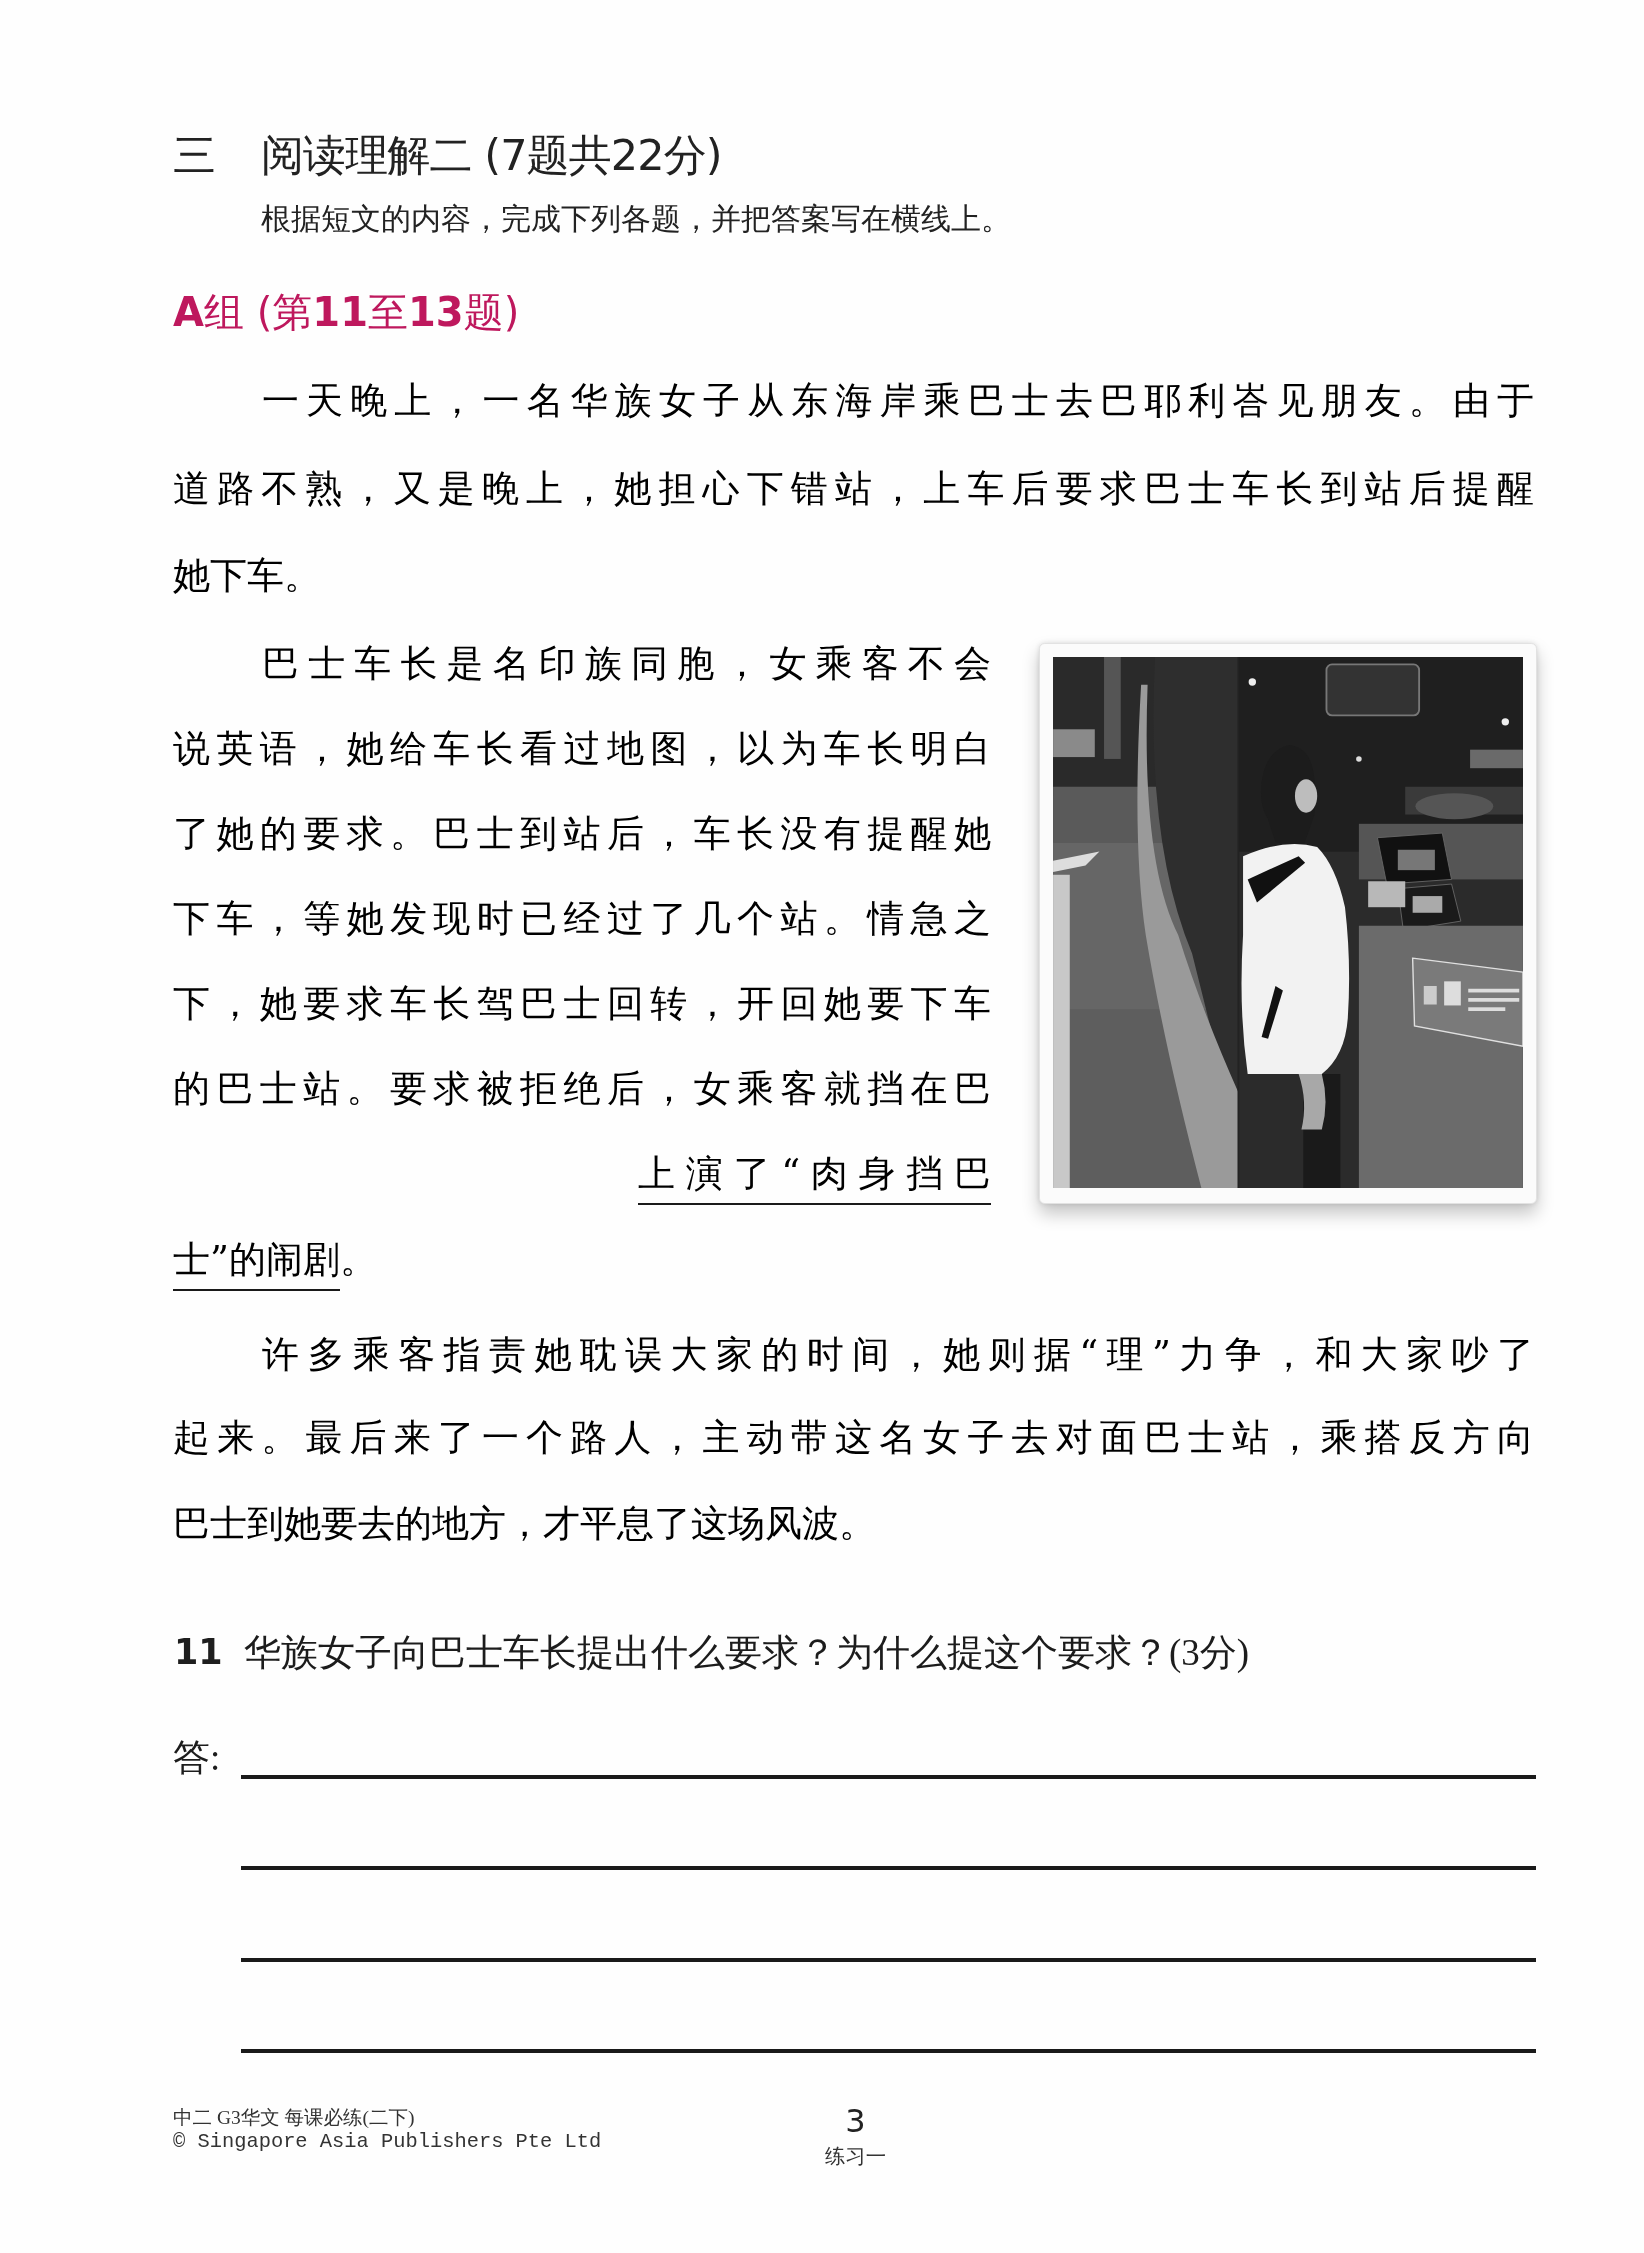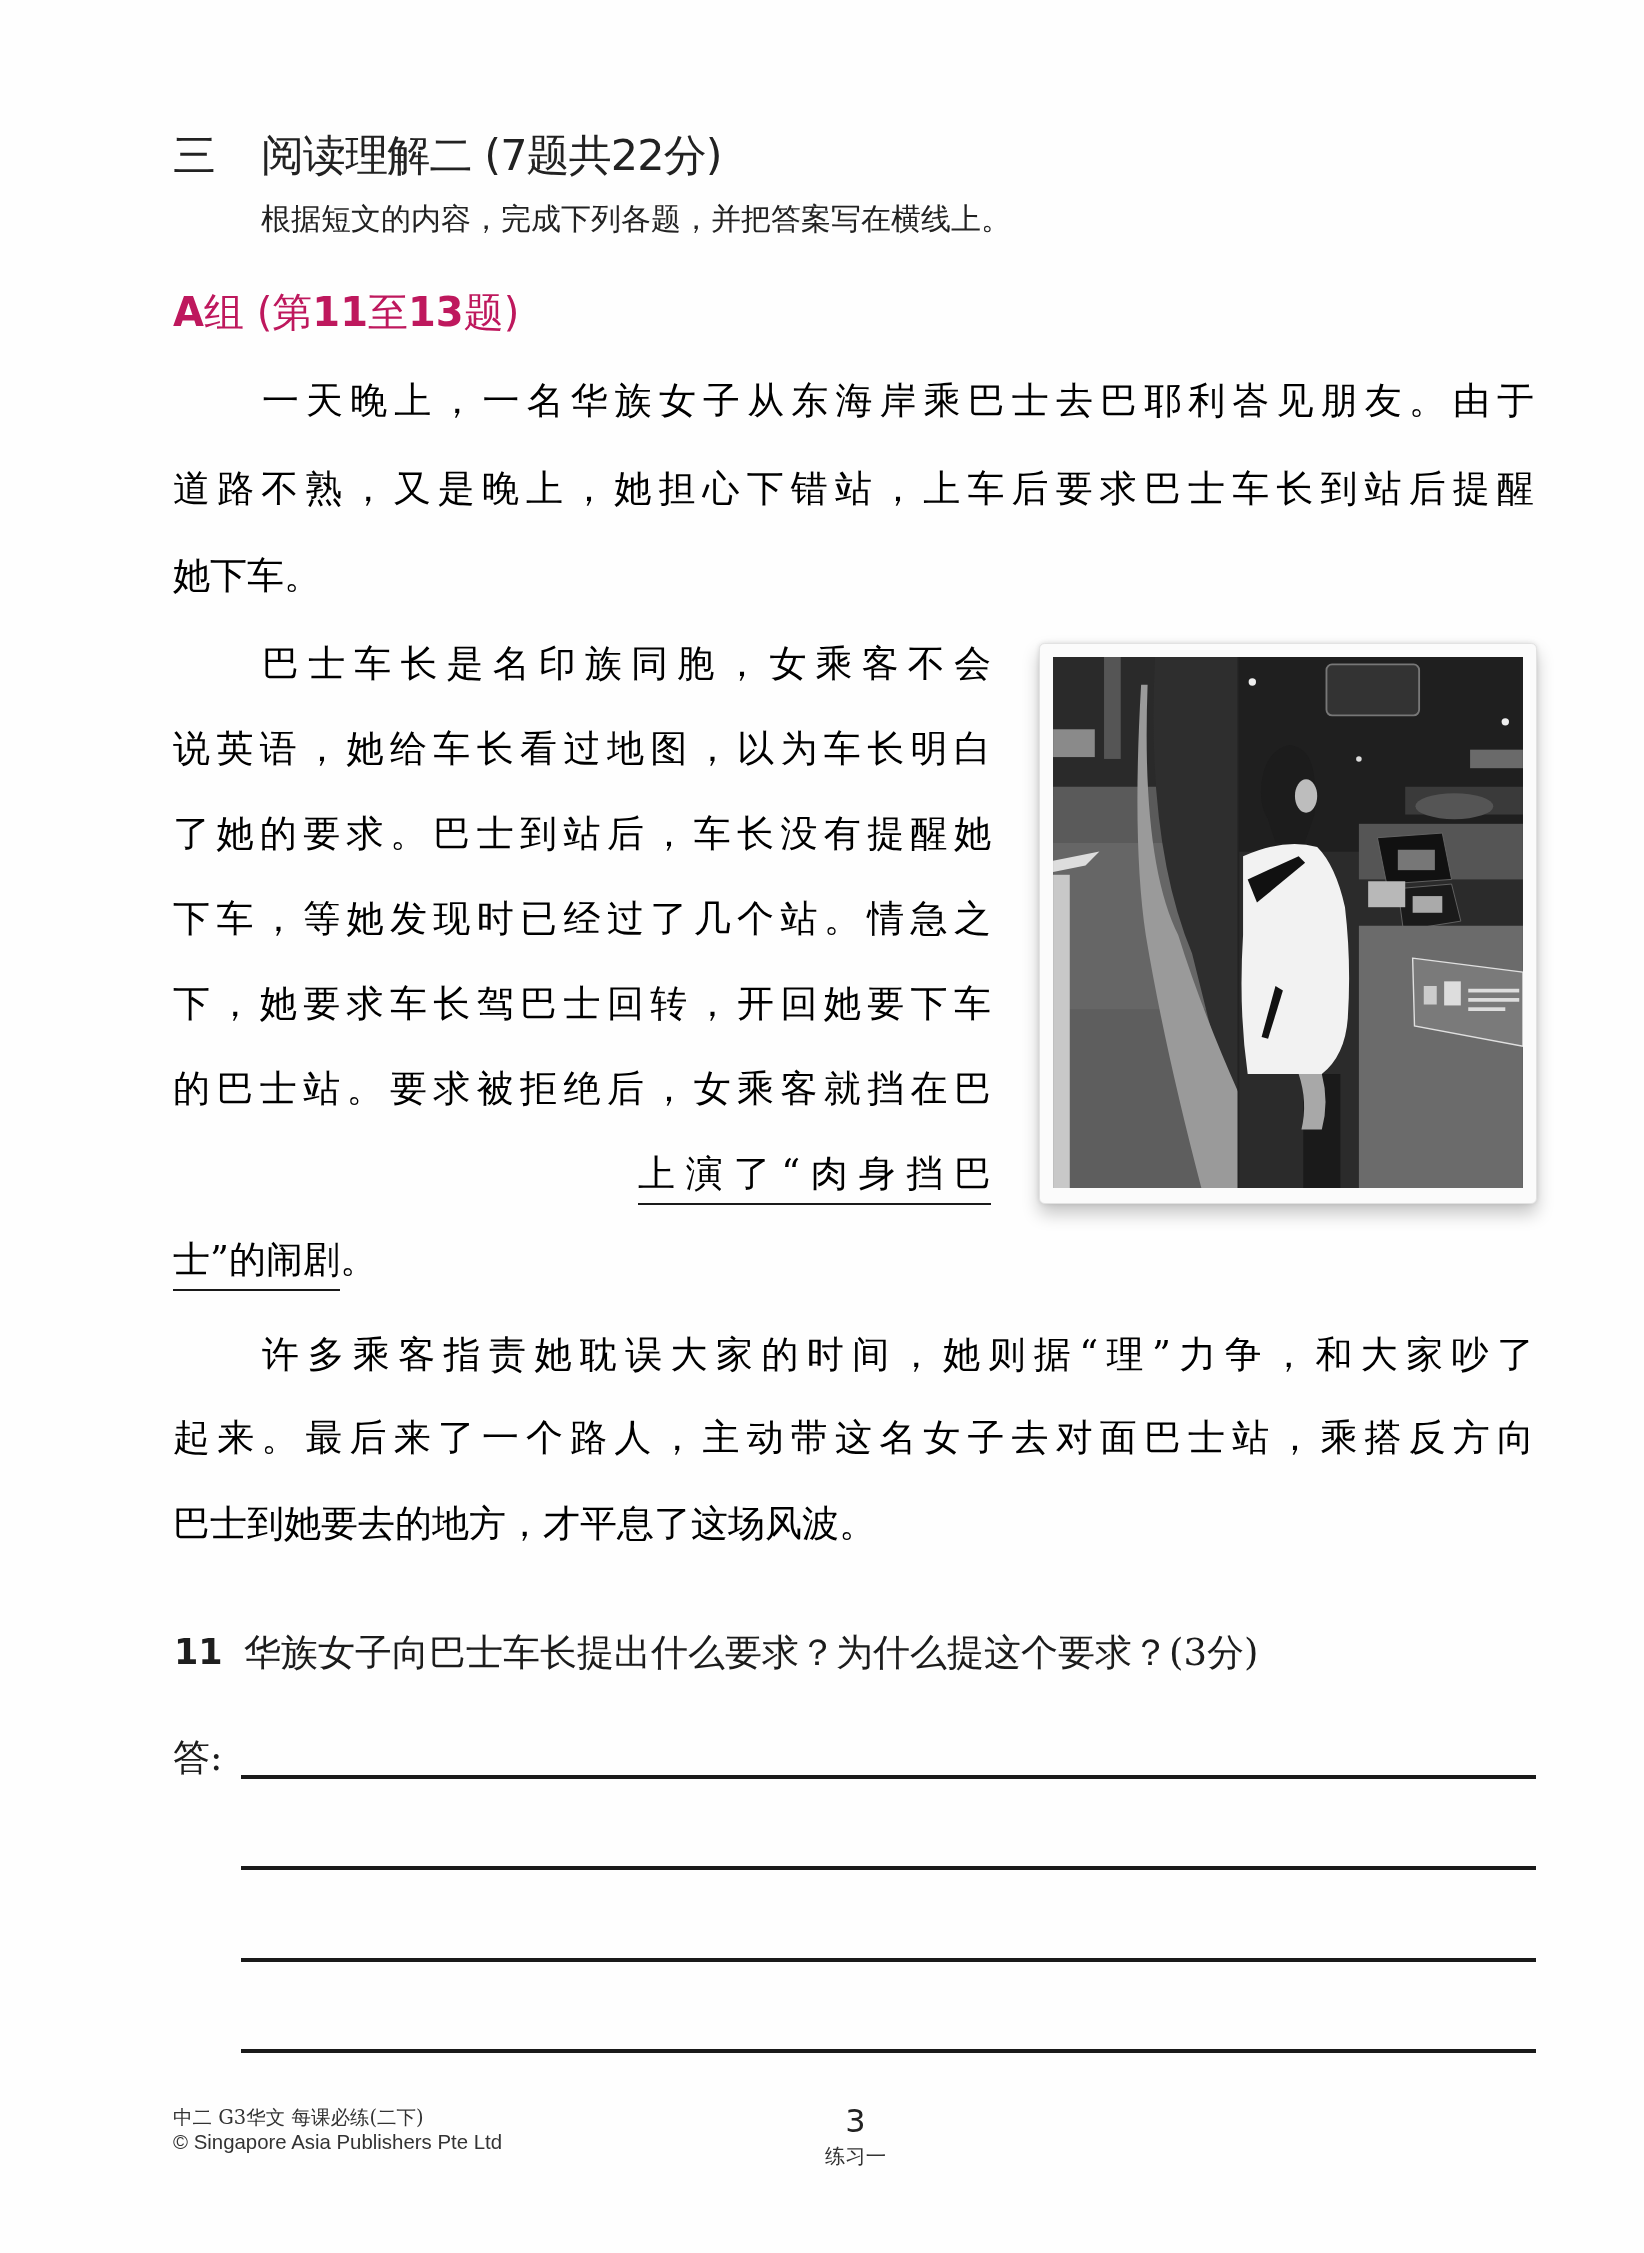--- a/index.html
+++ b/index.html
@@ -1,21 +1,21 @@
 <!DOCTYPE html>
 <html style="font-size:15px"><head>
 <meta charset="utf-8">
 <style>
   html, body { margin:0; padding:0; }
   body {
     width:1645px; height:2253px; position:relative; overflow:hidden;
     background:#fefefe; color:#1a1a1a;
     font-family:"DejaVu Serif","Liberation Serif",serif;
   }
-  .abs { position:absolute; white-space:nowrap; }
+  .abs { position:absolute; white-space:nowrap;font-family:Liberation Serif, serif; }
   .sans { font-family:"DejaVu Sans","Liberation Sans",sans-serif; }
 
   
   .sec-num { left:173px; top:130px; font-size:43px; line-height:50px; color:#222; }
   .sec-title { left:261px; top:130px; font-size:43px; line-height:50px; color:#222; letter-spacing:-0.9px; }
   .sec-instr { left:261px; top:200px; font-size:30px; line-height:37px; color:#222; }
   .group-label { left:173px; top:293px; font-size:40px; line-height:39px; color:#be185d; }
   .group-label b { font-weight:bold; }
 
   
@@ -43,21 +43,21 @@
 
   
   .q-num { left:174px; top:1631px; font-size:35px; line-height:43px; font-weight:bold; color:#1e1e1e; }
   .q-text { left:244px; top:1631px; font-size:37px; line-height:43px; color:#1c1c1c; }
   .ans-label { left:173px; top:1736px; font-size:37px; line-height:43px; color:#1c1c1c; }
   .ans-line { position:absolute; height:3.7px; background:#1a1a1a; left:241px; width:1295px; }
 
   
   .foot1 { left:173px; top:2106px; font-size:19.5px; line-height:24px; color:#333; }
   .foot2 { left:173px; top:2130px; font-size:20.4px; line-height:24px; color:#333;
-           font-family:Liberation Sans, sans-serif; }
+           font-family:Liberation Mono, monospace; }
   .page-num { left:837px; top:2104px; width:37px; text-align:center; font-size:32px; line-height:35px; color:#222; }
   .page-sub { left:809px; top:2143px; width:93px; text-align:center; font-size:20.4px; line-height:26px; color:#333; }
 </style>
 </head>
 <body>
 
 <div class="abs sans sec-num">三</div>
 <div class="abs sans sec-title">阅读理解二 (7题共22分)</div>
 <div class="abs sans sec-instr">根据短文的内容，完成下列各题，并把答案写在横线上。</div>
 

